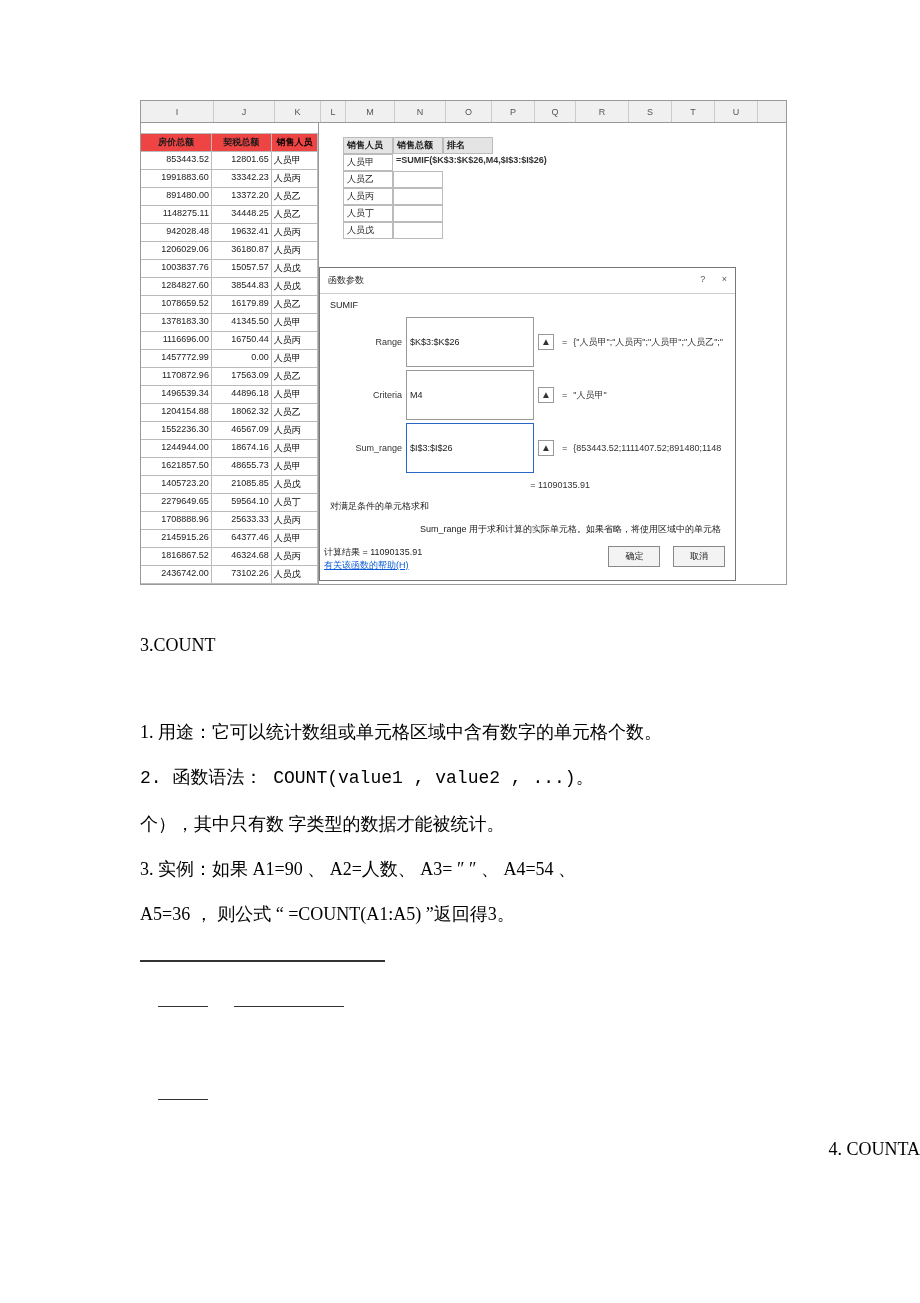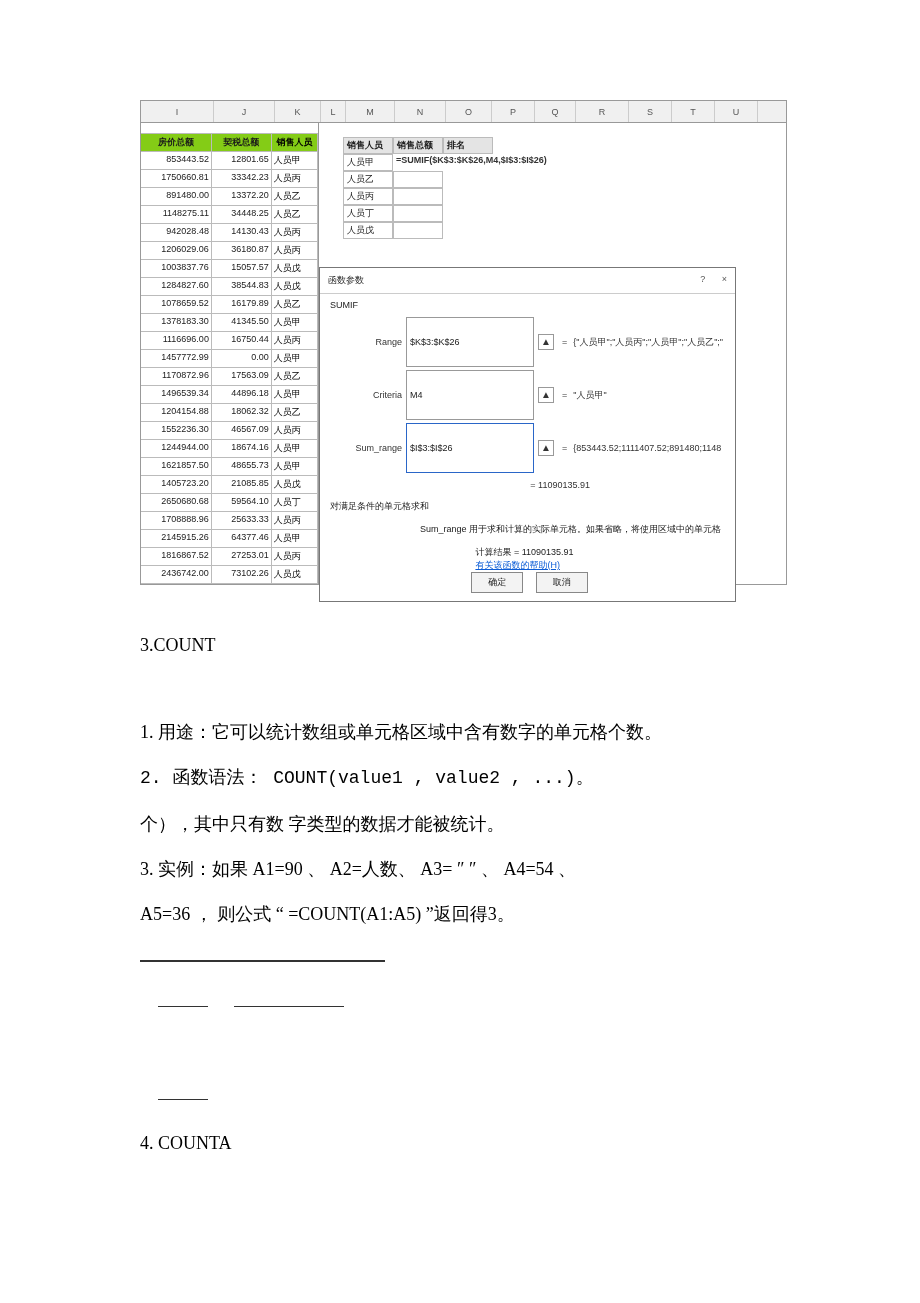--- a/index.html
+++ b/index.html
@@ -56,21 +56,21 @@
   }
   .left-table {
     width: 177px;
     border-right: 1px solid #999;
   }
   .lt-head, .lt-row {
     display: flex;
     border-bottom: 1px solid #bbb;
   }
   .lt-head {
-    background: #84cc16;
+    background: #ef4444;
     font-weight: bold;
   }
   .lt-head div, .lt-row div {
     padding: 2px 2px;
     border-right: 1px solid #bbb;
     white-space: nowrap;
     overflow: hidden;
   }
   .lt-c1 { width: 72px; text-align: right; }
   .lt-c2 { width: 60px; text-align: right; }
@@ -127,21 +127,21 @@
     width: 14px; height: 14px; border:1px solid #999; text-align:center;
     line-height:13px; font-size:10px; color:#333;
   }
   .fld .eq  { margin: 0 6px 0 8px; color:#333;}
   .fld .val { flex:1; color:#333; overflow:hidden; white-space:nowrap;}
   .dlg-res  { padding: 0 10px 4px 10px; color:#333; text-align:right; width:260px;}
   .dlg-desc { padding: 6px 10px; font-size:9px; color:#222;}
   .dlg-help { padding: 4px 10px; font-size:9px; }
   .dlg-foot {
     padding: 6px 10px 8px 4px;
-    display:flex; align-items:center; justify-content:space-between;flex-direction:column;
+    display:flex; align-items:flex-start; justify-content:space-between;
   }
   .dlg-foot a { color:#0b5cd6; text-decoration: underline; font-size:9px;}
   .dlg-btn {
     display:inline-block; border:1px solid #888; background:#f3f3f3;
     padding: 3px 16px; font-size:9px; margin-left:10px;
   }
 
   
   .body-text {
     margin: 40px 0 0 140px;
@@ -161,23 +161,24 @@
     border-top: 2px solid #333;
   }
   .ef-row { display:flex; }
   .ef-cell { height: 22px; }
   .ef-c1 { width: 62px; }
   .ef-c2 { width: 120px; }
   .ef-c3 { width: 62px; }
   .bb { border-bottom: 1.5px solid #333; }
 
   .tail {
-    margin: 6px 0 60px 140px;
+    margin: 12px 0 60px 140px;
     font-size: 18px;
     font-family: "SimSun","Microsoft YaHei",serif;
+    text-align: right;
   }
 </style>
 </head>
 <body>
 
 <div class="page">
 
   <div class="sheet-wrap">
     <div class="col-headers">
       <div class="ch-I">I</div>
@@ -203,37 +204,37 @@
           <div class="lt-c2">契税总额</div>
           <div class="lt-c3">销售人员</div>
         </div>
         <div id="lt-rows">
             <div class="lt-row">
               <div class="lt-c1">853443.52</div>
               <div class="lt-c2">12801.65</div>
               <div class="lt-c3">人员甲</div>
             </div>
             <div class="lt-row">
-              <div class="lt-c1">1750660.81</div>
+              <div class="lt-c1">1991883.60</div>
               <div class="lt-c2">33342.23</div>
               <div class="lt-c3">人员丙</div>
             </div>
             <div class="lt-row">
               <div class="lt-c1">891480.00</div>
               <div class="lt-c2">13372.20</div>
               <div class="lt-c3">人员乙</div>
             </div>
             <div class="lt-row">
               <div class="lt-c1">1148275.11</div>
               <div class="lt-c2">34448.25</div>
               <div class="lt-c3">人员乙</div>
             </div>
             <div class="lt-row">
               <div class="lt-c1">942028.48</div>
-              <div class="lt-c2">14130.43</div>
+              <div class="lt-c2">19632.41</div>
               <div class="lt-c3">人员丙</div>
             </div>
             <div class="lt-row">
               <div class="lt-c1">1206029.06</div>
               <div class="lt-c2">36180.87</div>
               <div class="lt-c3">人员丙</div>
             </div>
             <div class="lt-row">
               <div class="lt-c1">1003837.76</div>
               <div class="lt-c2">15057.57</div>
@@ -293,37 +294,37 @@
               <div class="lt-c1">1621857.50</div>
               <div class="lt-c2">48655.73</div>
               <div class="lt-c3">人员甲</div>
             </div>
             <div class="lt-row">
               <div class="lt-c1">1405723.20</div>
               <div class="lt-c2">21085.85</div>
               <div class="lt-c3">人员戊</div>
             </div>
             <div class="lt-row">
-              <div class="lt-c1">2650680.68</div>
+              <div class="lt-c1">2279649.65</div>
               <div class="lt-c2">59564.10</div>
               <div class="lt-c3">人员丁</div>
             </div>
             <div class="lt-row">
               <div class="lt-c1">1708888.96</div>
               <div class="lt-c2">25633.33</div>
               <div class="lt-c3">人员丙</div>
             </div>
             <div class="lt-row">
               <div class="lt-c1">2145915.26</div>
               <div class="lt-c2">64377.46</div>
               <div class="lt-c3">人员甲</div>
             </div>
             <div class="lt-row">
               <div class="lt-c1">1816867.52</div>
-              <div class="lt-c2">27253.01</div>
+              <div class="lt-c2">46324.68</div>
               <div class="lt-c3">人员丙</div>
             </div>
             <div class="lt-row">
               <div class="lt-c1">2436742.00</div>
               <div class="lt-c2">73102.26</div>
               <div class="lt-c3">人员戊</div>
             </div>
           </div>
       </div>
 

